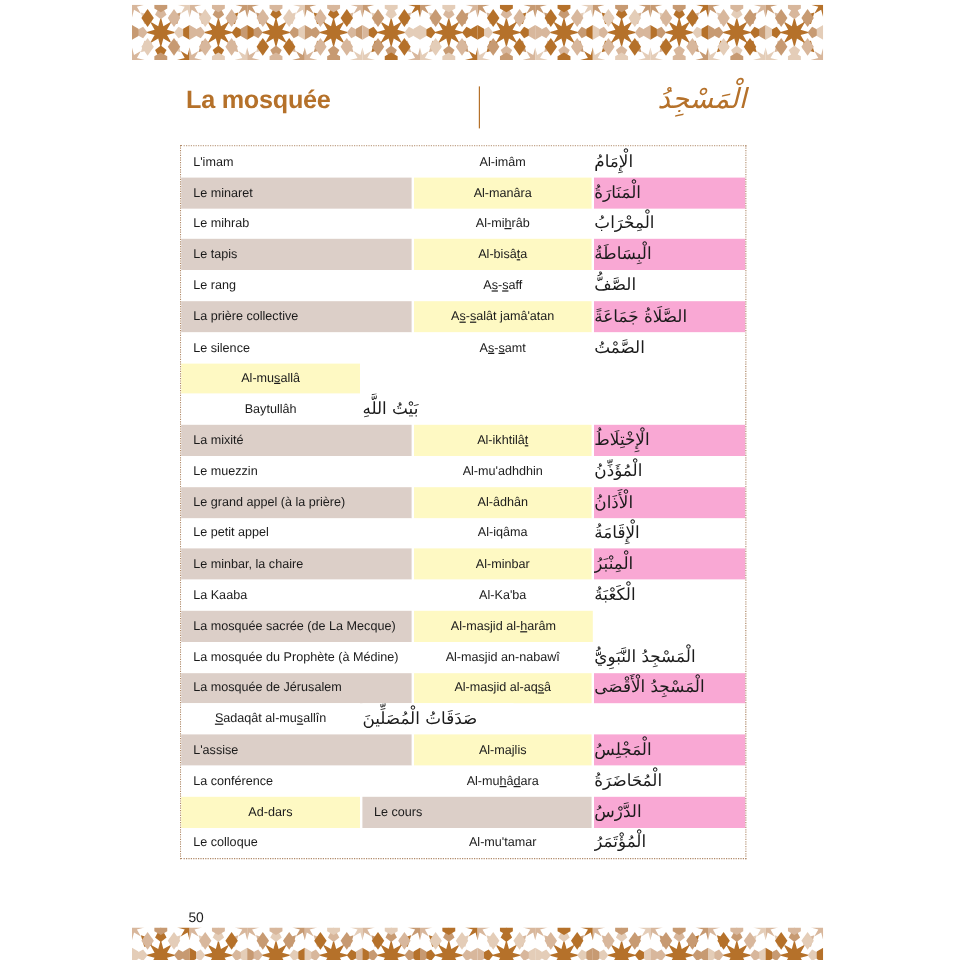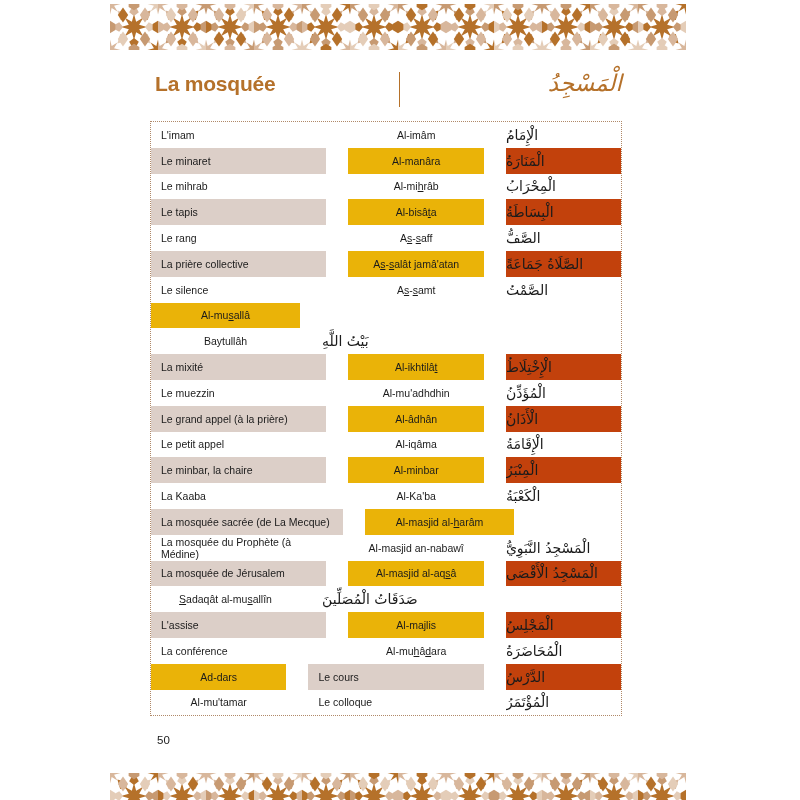--- a/index.html
+++ b/index.html
@@ -76,21 +76,20 @@
     border-top: 1px dotted #b08968;
     border-bottom: 1px dotted #b08968;
     border-left: 1px dotted #b08968;
     border-right: 1px dotted #b08968;
     box-sizing: border-box;
   }
   .row {
     display: flex;
     height: 25.8px;
     align-items: stretch;
-    gap: 20px;
   }
   .cell {
     display: flex;
     align-items: center;
     box-sizing: border-box;
     font-size: 10.5px;
     color: #1b1b1b;
   }
   .c-fr {
     width: 192px;
@@ -108,31 +107,31 @@
     justify-content: flex-end;
     padding-right: 6px;
     direction: rtl;
     font-size: 14px;
     font-family: "DejaVu Sans", "Liberation Sans", sans-serif;
     white-space: nowrap;
     overflow: hidden;
   }
 
   .row.shaded .c-fr { background: #dccfc8; }
-  .row.shaded .c-tr { background: #eab308; }
-  .row.shaded .c-ar { background: #c2410c; }
+  .row.shaded .c-tr { background: #fef9c3; }
+  .row.shaded .c-ar { background: #f9a8d4; }
   .row.plain .c-fr,
   .row.plain .c-tr,
   .row.plain .c-ar { background: #ffffff; }
 
   
   .page-number {
     position: absolute;
     left: 157px;
-    top: 734px;
+    top: 759px;
     font-size: 11.5px;
     color: #1b1b1b;
   }
 </style>
 </head>
 <body>
 
 <div class="ornament top">
     <div class="orn-tile" style="left: 0px;"><svg width="48" height="46" viewBox="0 0 48 46" xmlns="http://www.w3.org/2000/svg">
         <polygon points="24.00,10.00 26.14,17.83 33.19,13.81 29.17,20.86 37.00,23.00 29.17,25.14 33.19,32.19 26.14,28.17 24.00,36.00 21.86,28.17 14.81,32.19 18.83,25.14 11.00,23.00 18.83,20.86 14.81,13.81 21.86,17.83" fill="#b5712a"></polygon>
@@ -518,22 +517,22 @@
       <div class="cell c-fr">La conférence</div>
       <div class="cell c-tr">Al-mu<u>h</u>â<u>d</u>ara</div>
       <div class="cell c-ar">الْمُحَاضَرَةُ</div>
     </div>
     <div class="row shaded">
       <div class="cell c-tr">Ad-dars</div>
       <div class="cell c-fr">Le cours</div>
       <div class="cell c-ar">الدَّرْسُ</div>
     </div>
     <div class="row plain">
+      <div class="cell c-fr">Le colloque</div>
       <div class="cell c-tr">Al-mu'tamar</div>
-      <div class="cell c-fr">Le colloque</div>
       <div class="cell c-ar">الْمُؤْتَمَرُ</div>
     </div>
   </div>
 
 <div class="page-number">50</div>
 
 <div class="ornament bottom">
     <div class="orn-tile" style="left: 0px;"><svg width="48" height="46" viewBox="0 0 48 46" xmlns="http://www.w3.org/2000/svg">
         <polygon points="24.00,10.00 26.14,17.83 33.19,13.81 29.17,20.86 37.00,23.00 29.17,25.14 33.19,32.19 26.14,28.17 24.00,36.00 21.86,28.17 14.81,32.19 18.83,25.14 11.00,23.00 18.83,20.86 14.81,13.81 21.86,17.83" fill="#b5712a"></polygon>
         <polygon points="19.21,8.26 24.00,-0.50 28.79,8.26 24.00,12.00" fill="#b5712a"></polygon>

